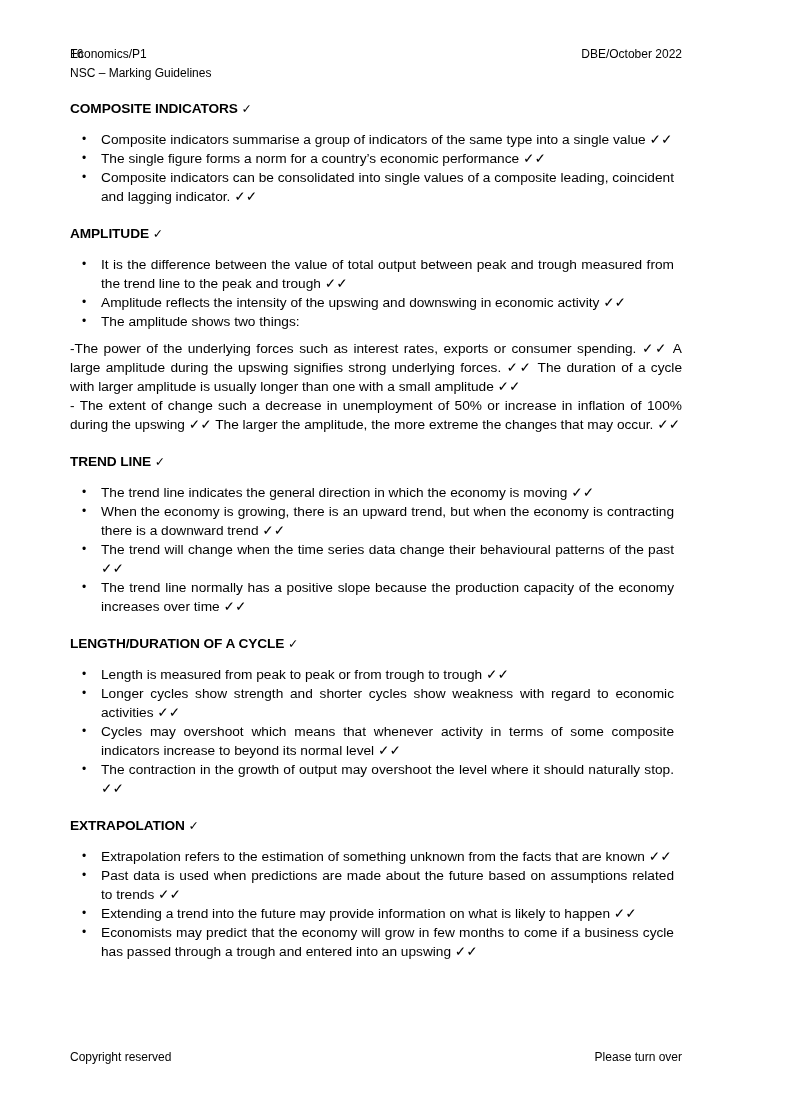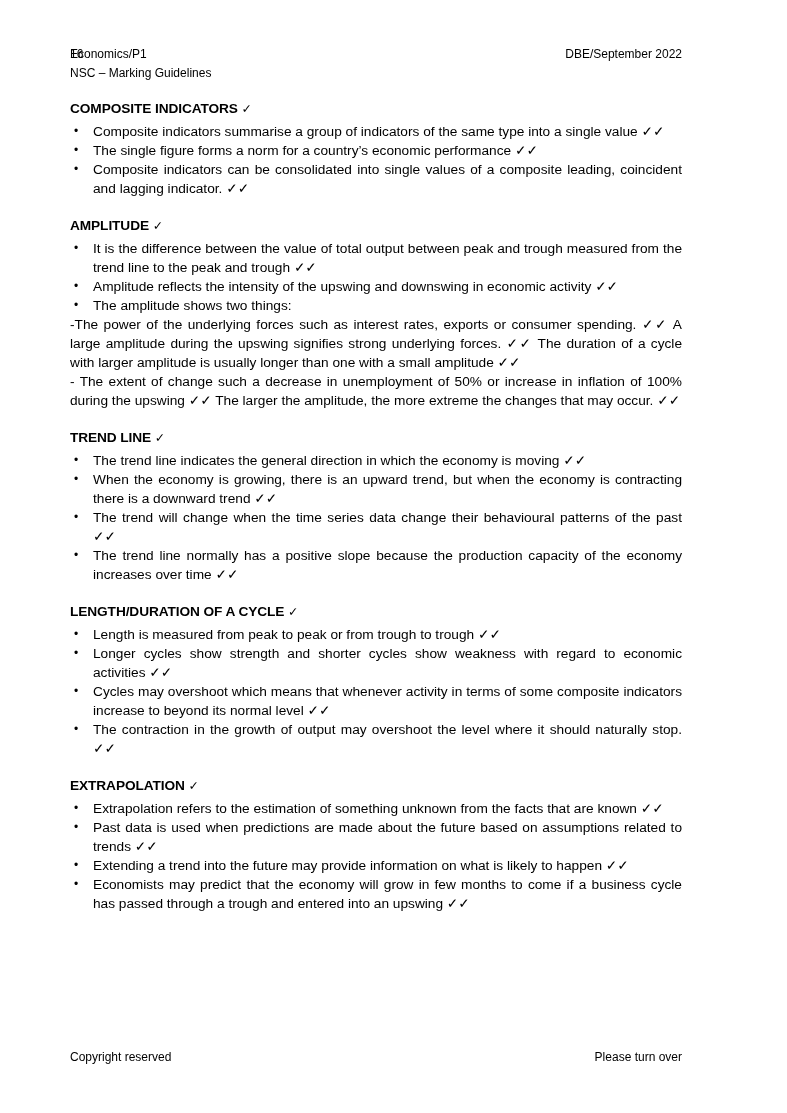--- a/index.html
+++ b/index.html
@@ -58,21 +58,21 @@
   h2.sec-title {
     font-size: 13.7px;
     font-weight: bold;
     line-height: 26px;
     margin: 0 0 0 0;
     letter-spacing: -0.1px;
   }
 
   ul.bullets {
     list-style: none;
-    margin: 0;
+    margin: 8px;
     padding: 0;
   }
   ul.bullets > li {
     position: relative;
     padding-left: 23px;
     margin: 0;
     text-align: justify;
     text-justify: inter-word;
   }
   ul.bullets > li::before {
@@ -112,21 +112,21 @@
 </style>
 </head>
 <body>
 
 <div class="page">
 
   <div class="runhead">
     <div class="runhead-row">
       <span class="rh-left">Economics/P1</span>
       <span class="rh-center">16</span>
-      <span class="rh-right">DBE/September 2022</span>
+      <span class="rh-right">DBE/October 2022</span>
     </div>
     <div class="runhead-row">
       <span class="rh-center">NSC – Marking Guidelines</span>
     </div>
   </div>
 
   <div class="content" id="sections-root">
       <div class="section">
         <h2 class="sec-title"><span>COMPOSITE INDICATORS</span> <span class="tick"> ✓</span></h2>
         <ul class="bullets">

